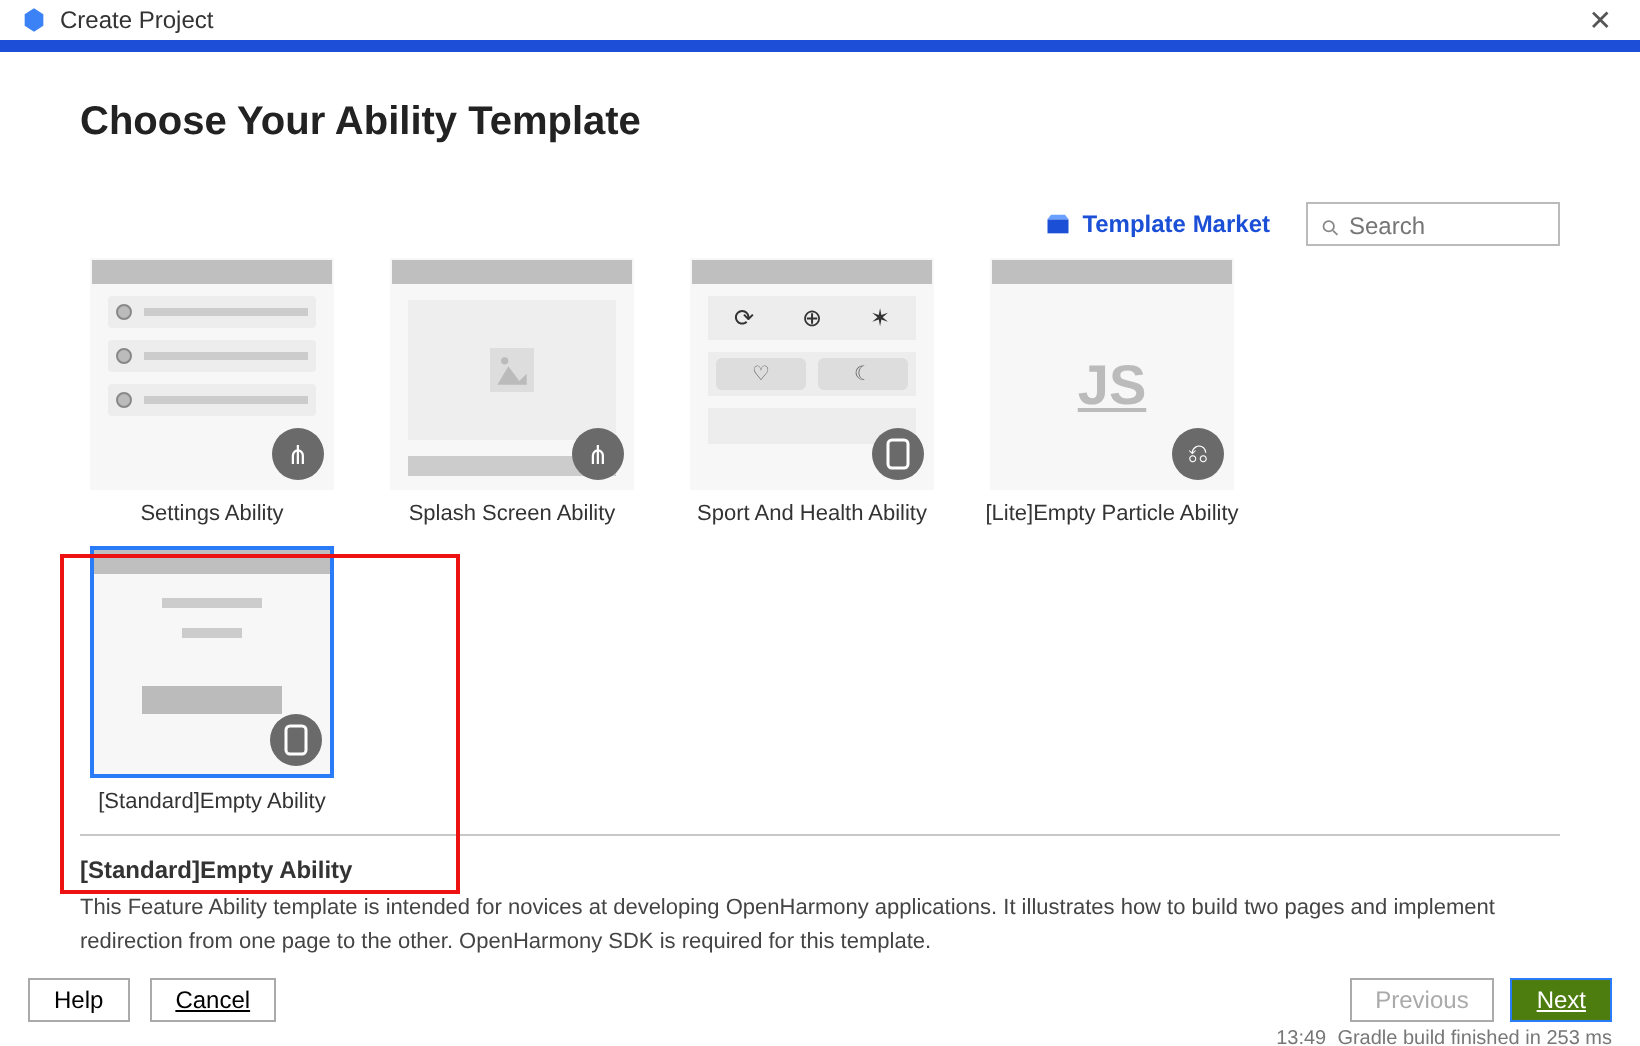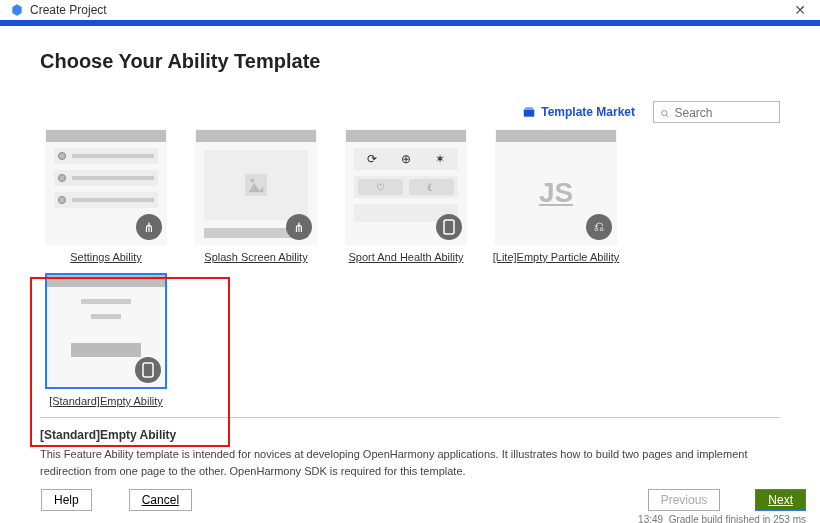--- a/index.html
+++ b/index.html
@@ -16,29 +16,29 @@
 .market-icon { width: 14px; height: 14px; }
 .search-box { display: flex; align-items: flex-end; border: 1px solid #bbb; padding: 2px 6px; width: 127px; height: 22px; gap: 4px; }
 .search-box input { border: none; outline: none; font-size: 12px; width: 100%; color: #666; }
 .templates-row { display: flex; gap: 18px; margin-bottom: 10px; }
 .template-card { display: flex; flex-direction: column; align-items: center; width: 132px; }
 .thumb { width: 122px; height: 116px; border: 1px solid transparent; background: #f7f7f7; position: relative; display: flex; flex-direction: column; cursor: pointer; }
 .thumb.selected { border: 2px solid #2a7bf7; }
 .thumb .bar { height: 12px; background: #bfbfbf; }
 .thumb .badge-circle { position: absolute; right: 4px; bottom: 4px; width: 26px; height: 26px; border-radius: 50%; background: #6a6a6a; display: flex; align-items: center; justify-content: center; }
 .thumb .badge-glyph { color: #fff; font-size: 13px; }
-.tpl-label { font-size: 11px; color: #333; margin-top: 6px; text-align: center; text-decoration: underline; }
+.tpl-label { font-size: 11px; color: #333; margin-top: 6px; text-align: center; }
 .redbox { position: absolute; border: 2px solid #e11; pointer-events: none; }
 .divider { border: none; border-top: 1px solid #c8c8c8; margin: 0 40px; }
 .description { padding: 10px 40px 0 40px; }
 .desc-title { font-weight: 600; font-size: 12px; margin-bottom: 4px; }
 .desc-text { font-size: 11px; color: #444; line-height: 1.5; }
 .footer { position: absolute; bottom: 12px; left: 0; right: 0; padding: 0 14px; display: flex; justify-content: space-between; align-items: center; }
 .footer-left { display: flex; gap: 10px; }
-.btn { border: 1px solid #aaa; background: #fff; padding: 3px 12px; font-size: 12px; cursor: pointer; margin-left: 27px; }
+.btn { border: 1px solid #aaa; background: #fff; padding: 3px 12px; font-size: 12px; cursor: pointer; }
 .btn.primary { background: #4d7c0f; color: #fff; border-color: #2a7bf7; }
 .btn.disabled { color: #aaa; cursor: default; }
 .btn .ul { text-decoration: underline; }
 .statusbar { position: absolute; bottom: -2px; left: 0; right: 0; font-size: 10px; color: #777; padding: 0 14px; display: flex; justify-content: space-between; }
 
 .settings-inner { padding: 6px 8px; display: flex; flex-direction: column; gap: 6px; }
 .settings-inner .row { display: flex; align-items: center; gap: 6px; background: #ededed; padding: 4px; border-radius: 2px; }
 .settings-inner .dot { width: 8px; height: 8px; border-radius: 50%; background: #bbb; border: 1px solid #888; }
 .settings-inner .line { flex: 1; height: 4px; background: #ccc; }
 .splash-inner { flex: 1; display: flex; align-items: center; justify-content: center; background: #eee; margin: 8px; }

